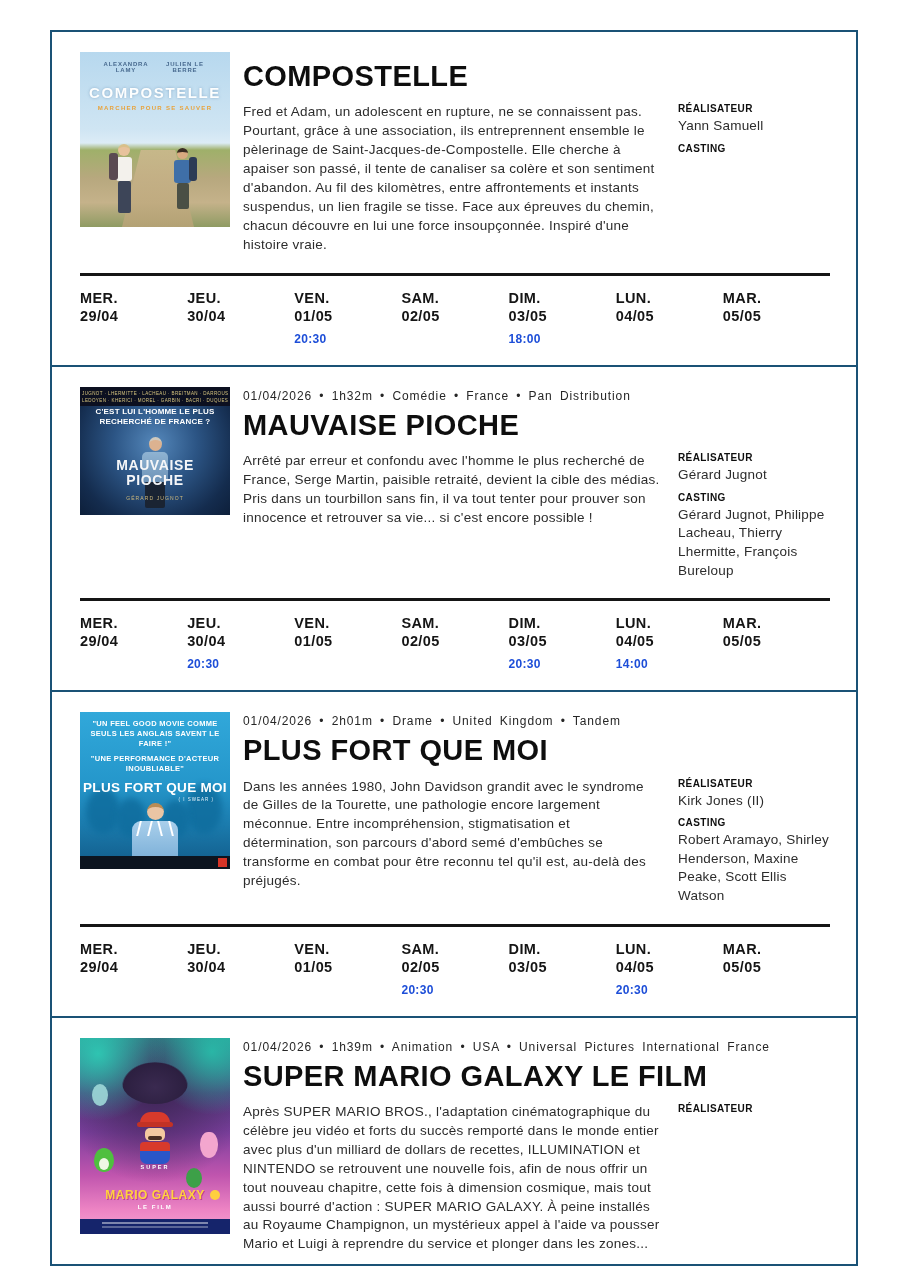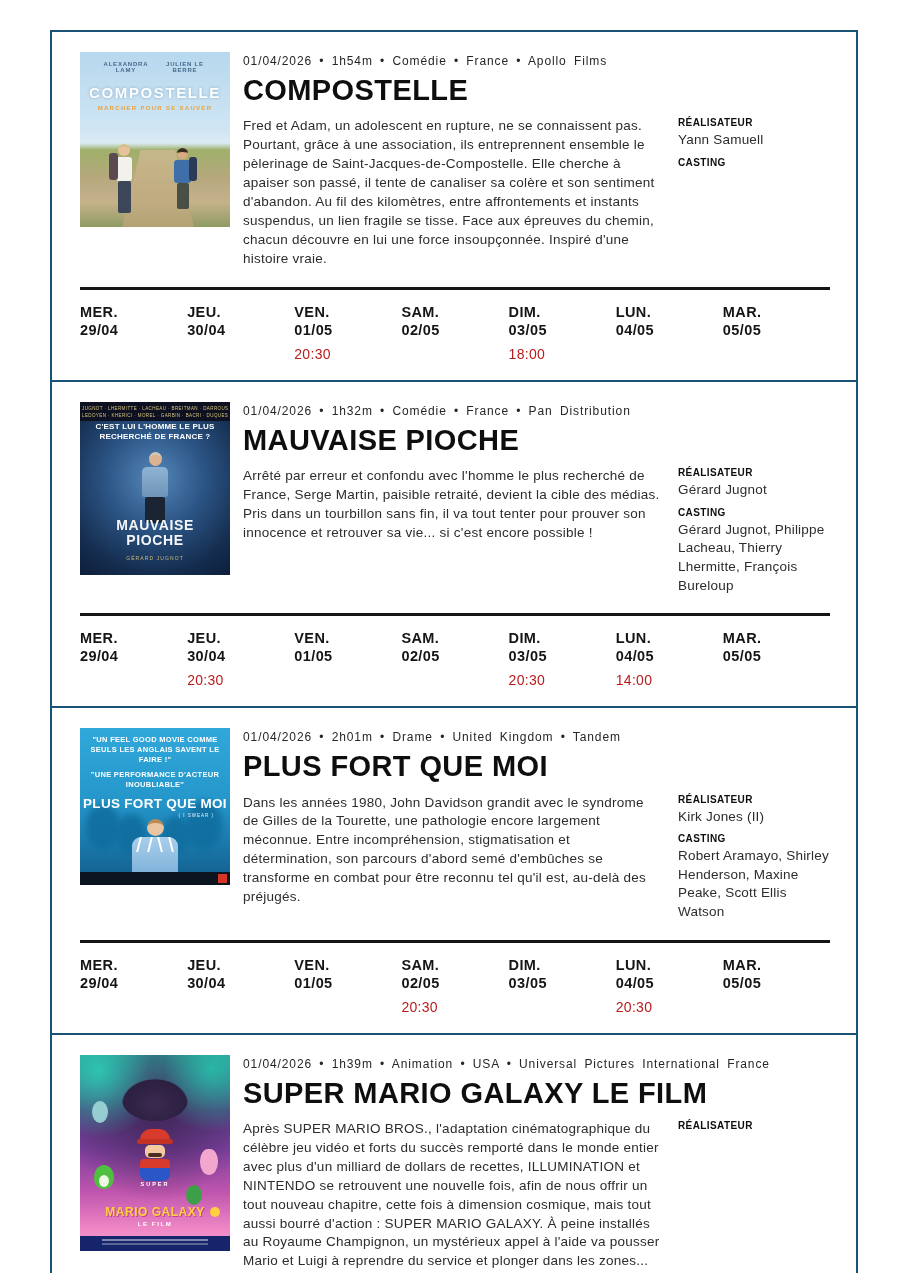--- a/index.html
+++ b/index.html
@@ -19,21 +19,21 @@
   .synopsis { flex:1; font-size:13.5px; line-height:1.4; letter-spacing:.25px; color:#2c2c2c; padding-right:16px; }
   .credits { width:152px; flex:none; }
   .cr-grp + .cr-grp { margin-top:7px; }
   .cr-hdr { font-size:10px; font-weight:bold; letter-spacing:.4px; color:#0e0e0e; margin-bottom:3px; }
   .cr-names { font-size:13.5px; line-height:1.38; letter-spacing:.2px; color:#2c2c2c; }
 
   .sep { border-top:3px solid var(--rule-color); margin-top:18px; }
   .schedule { display:grid; grid-template-columns:repeat(7,1fr); padding:14px 0 8px; }
   .dc-day  { font-size:14.5px; font-weight:bold; letter-spacing:.4px; color:#151515; }
   .dc-date { font-size:14.5px; font-weight:bold; letter-spacing:.4px; color:#151515; margin-top:2px; }
-  .dc-time { font-size:14px; color:#b91c1c; letter-spacing:.3px; margin-top:8px; min-height:15px; }
+  .dc-time { font-size:12px; color:#1d4ed8; letter-spacing:.3px; margin-top:8px; min-height:15px;font-weight:bold; }
 
   
   .poster { width:150px; flex:none; margin-right:13px; position:relative; overflow:hidden; background:#dde4ea; }
 
   
   .p1 { height:175px; background:linear-gradient(180deg,#b7d8ee 0%,#cfe5f3 44%,#dcecf6 52%,#9fb06a 56%,#b7a87e 72%,#c5b28a 86%,#8f9b63 100%); }
   .p1-path { position:absolute; left:28%; bottom:0; width:48%; height:44%; background:linear-gradient(180deg,#cdb98f,#b9a377); clip-path:polygon(26% 0,74% 0,100% 100%,0 100%); opacity:.85; }
   .p1-fig { position:absolute; }
   .p1-figL { left:36px; bottom:14px; }
   .p1-figL .head { width:12px;height:12px;border-radius:50%;background:#e7c29c;margin:0 auto;border-top:3px solid #d9c08a; }
@@ -44,21 +44,21 @@
   .p1-figR .head { width:11px;height:11px;border-radius:50%;background:#d9aa80;margin:0 auto;border-top:4px solid #3a2c22; }
   .p1-figR .torso { width:17px;height:23px;background:#3f6fa8;margin:1px auto 0;border-radius:3px;position:relative; }
   .p1-figR .torso::before { content:"";position:absolute;right:-6px;top:-3px;width:8px;height:24px;background:#2c3b55;border-radius:3px; }
   .p1-figR .legs { width:12px;height:26px;background:#4a4f45;margin:0 auto;border-radius:2px; }
   .p1-text { position:absolute; top:9px; left:0; right:0; text-align:center; }
   .p1-names { display:flex; justify-content:space-around; padding:0 16px; font-size:6px; letter-spacing:.8px; color:#47698e; font-weight:bold; }
   .p1-title { font-size:15px; font-weight:bold; letter-spacing:1.6px; color:#fdfefe; margin-top:11px; text-shadow:0 0 3px rgba(90,130,170,.55); }
   .p1-tag { font-size:6px; letter-spacing:1.3px; color:#e8a33c; font-weight:bold; margin-top:4px; }
 
   
-  .p2 { height:173px; background:radial-gradient(circle at 50% 44%, #5588bb 0%, #2c5585 40%, #142c4e 78%, #0d1f3a 100%);text-decoration:underline; }
+  .p2 { height:128px; background:radial-gradient(circle at 50% 44%, #5588bb 0%, #2c5585 40%, #142c4e 78%, #0d1f3a 100%);text-decoration:underline; }
   .p2-strip { position:absolute; top:0; left:0; right:0; background:#0c1020; padding:3px 2px 2px; }
   .p2-strip div { font-size:4.5px; letter-spacing:.4px; color:#d6c47e; text-align:center; white-space:nowrap; overflow:hidden; line-height:1.6; }
   .p2-headline { position:absolute; top:20px; left:3px; right:3px; text-align:center; font-size:8px; font-weight:bold; color:#ffffff; line-height:1.25; letter-spacing:.2px; }
   .p2-man { position:absolute; left:50%; top:50px; transform:translateX(-50%); }
   .p2-man .head { width:13px;height:14px;border-radius:50%;background:#dcb290;margin:0 auto;border-top:3px solid #cfc9bd; }
   .p2-man .shirt { width:26px;height:30px;background:linear-gradient(180deg,#8fb3d2,#6e94b8);border-radius:5px 5px 3px 3px;margin:1px auto 0; }
   .p2-man .pants { width:20px;height:26px;background:#1a2433;margin:0 auto;border-radius:2px; }
   .p2-title { position:absolute; bottom:26px; left:0; right:0; margin:0 auto; width:110px; text-align:center; font-size:14px; font-weight:bold; color:#f5f6f8; letter-spacing:.6px; line-height:1.08; }
   .p2-credit { position:absolute; bottom:14px; left:0; right:0; text-align:center; font-size:5px; letter-spacing:1.1px; color:#cdb97e; }
 
@@ -132,21 +132,20 @@
         <div class="p1-text">
           <div class="p1-names">
             <span>ALEXANDRA LAMY</span>
             <span>JULIEN LE BERRE</span>
           </div>
           <div class="p1-title">COMPOSTELLE</div>
           <div class="p1-tag">MARCHER POUR SE SAUVER</div>
         </div>
       </div>
       <div class="film-main">
-        <div class="meta">01/04/2026 • 1h54m • Comédie • France • Apollo Films</div>
         <h1 class="title">COMPOSTELLE</h1>
         <div class="cols">
           <p class="synopsis" style="margin:0">Fred et Adam, un adolescent en rupture, ne se connaissent pas. Pourtant, grâce à une association, ils entreprennent ensemble le pèlerinage de Saint-Jacques-de-Compostelle. Elle cherche à apaiser son passé, il tente de canaliser sa colère et son sentiment d'abandon. Au fil des kilomètres, entre affrontements et instants suspendus, un lien fragile se tisse. Face aux épreuves du chemin, chacun découvre en lui une force insoupçonnée. Inspiré d'une histoire vraie.</p>
           <div class="credits">
             <div class="cr-grp">
               <div class="cr-hdr">RÉALISATEUR</div>
               <div class="cr-names">Yann Samuell</div>
             </div>
             <div class="cr-grp">
               <div class="cr-hdr">CASTING</div>

